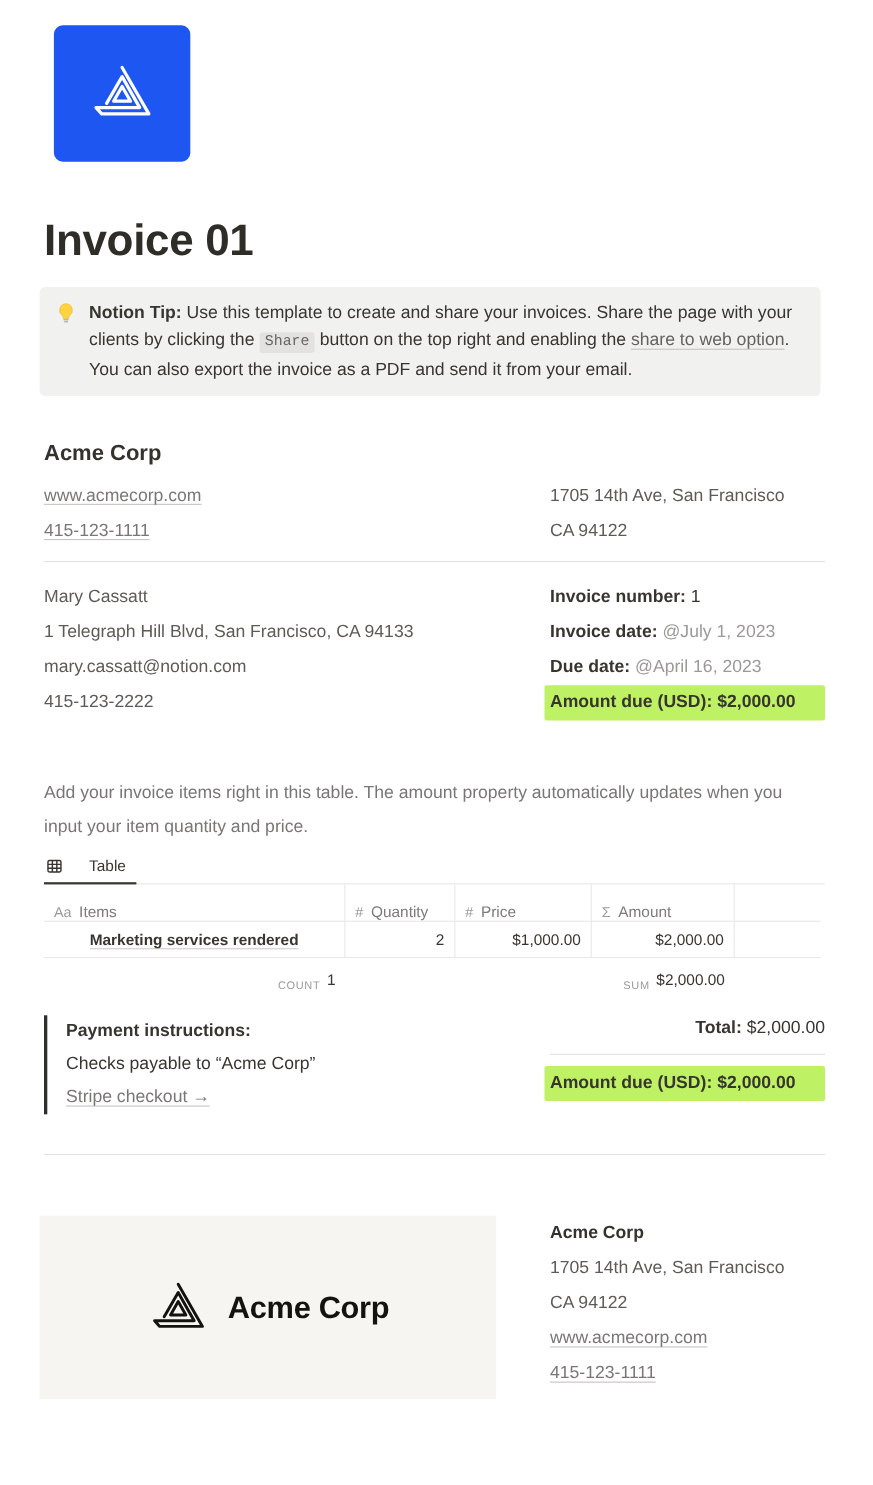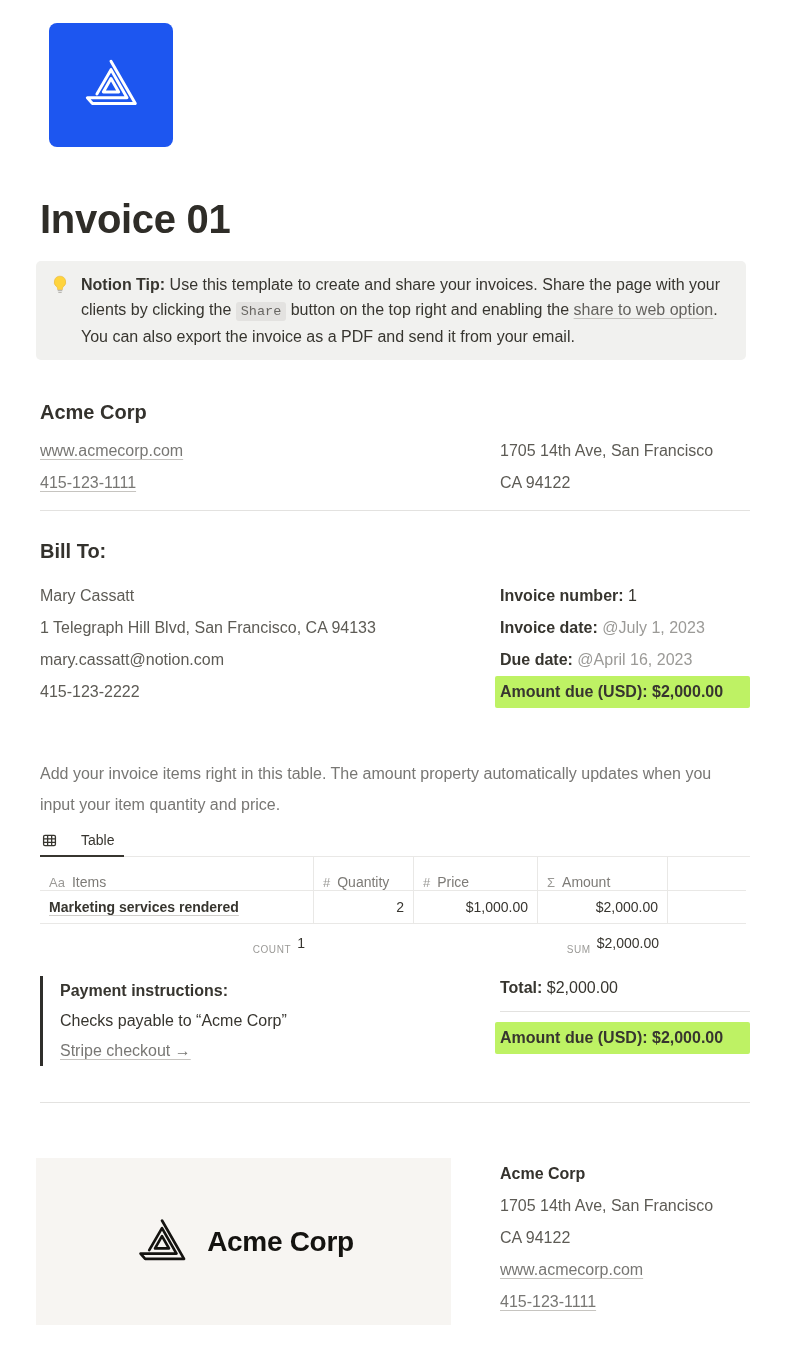--- a/index.html
+++ b/index.html
@@ -76,21 +76,21 @@
   .ntable { width:706px; font-size:14px; }
   .trow { display:grid; grid-template-columns:273px 100px 124px 130px 79px; }
   .thead .cell {
     height:34px; color:#7d7b77; display:flex; align-items:flex-end; gap:7px;
     padding:0 9px; border-bottom:1px solid #e9e8e6;
   }
   .thead .cell + .cell, .tdata .cell + .cell { border-left:1px solid #e9e8e6; }
   .col-icon { color:#9b9a97; font-size:13px; }
   .tdata .cell {
     height:33px; display:flex; align-items:center; padding:0 9px;
-    border-bottom:1px solid #e9e8e6; color:#37352f;
+    border-bottom:1px solid #e9e8e6; color:#37352f;justify-content:center;
   }
   .tdata .cell.num, .thead .cell.last, .tdata .cell.last { }
   .cell.num { justify-content:flex-end; }
   .item-title {
     font-weight:700; text-decoration:underline;
     text-decoration-color:#cfcdc9; text-underline-offset:2.5px; cursor:pointer;
   }
   .tcalc .cell { height:36px; display:flex; align-items:center; justify-content:flex-end; padding:2px 8px 0 0; gap:6px; cursor:pointer; }
   .calc-lbl { font-size:10px; letter-spacing:0.6px; color:#9b9a97;margin-top:12px; }
   .calc-val { font-size:14px; color:#37352f; }
@@ -153,21 +153,20 @@
       <div class="ln"><a class="link">415-123-1111</a></div>
     </div>
     <div>
       <div class="ln muted">1705 14th Ave, San Francisco</div>
       <div class="ln muted">CA 94122</div>
     </div>
   </div>
 
   <div class="divider s-mt11"></div>
 
-  <h3 class="sec s-mt27">Bill To:</h3>
   <div class="two-col s-mt16">
     <div>
       <div class="ln muted">Mary Cassatt</div>
       <div class="ln muted">1 Telegraph Hill Blvd, San Francisco, CA 94133</div>
       <div class="ln muted">mary.cassatt@notion.com</div>
       <div class="ln muted">415-123-2222</div>
     </div>
     <div>
       <div class="ln"><span class="lbl">Invoice number:</span><span> 1</span></div>
       <div class="ln"><span class="lbl">Invoice date:</span><span class="mention"> @July 1, 2023</span></div>
@@ -238,21 +237,21 @@
     </div>
   </div>
 
   <div class="two-col pay-grid">
     <div class="quote">
       <div class="ln"><strong>Payment instructions:</strong></div>
       <div class="ln muted" style="color:#37352f;">Checks payable to “Acme Corp”</div>
       <div class="ln"><a class="link">Stripe checkout →</a></div>
     </div>
     <div class="totals">
-      <div style="line-height:24px;"><span class="lbl">Total:</span><span> $2,000.00</span></div>
+      <div style="line-height:24px;text-align:right;"><span class="lbl">Total:</span><span> $2,000.00</span></div>
       <div class="divider"></div>
       <div class="highlight-line"><span>Amount due (USD):</span><span> $2,000.00</span></div>
     </div>
   </div>
 
   <div class="divider s-mt36"></div>
 
   <div class="footer-grid">
     <div class="footer-logo-box" style="background:#f7f5f2;">
       <svg viewBox="0 0 100 100" fill="none" stroke="currentColor" stroke-width="4.6" stroke-linejoin="round" stroke-linecap="round">

